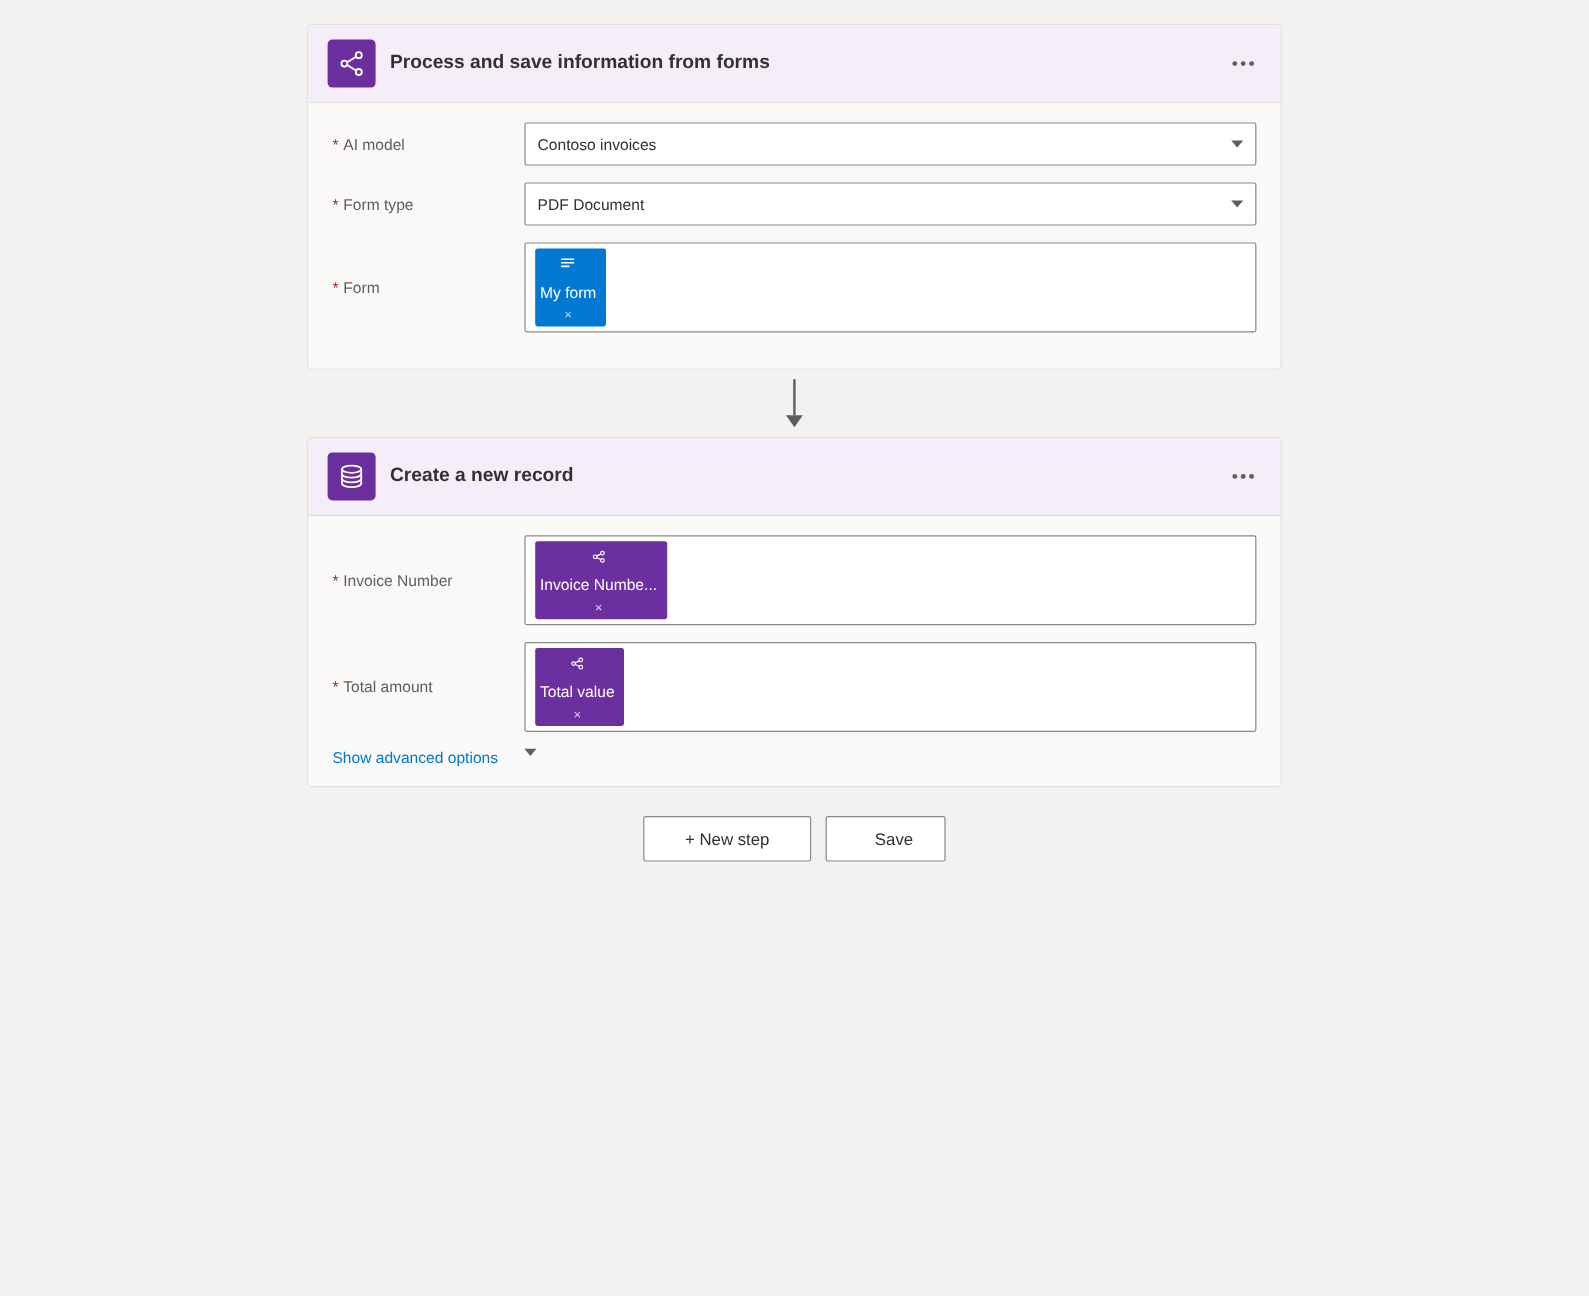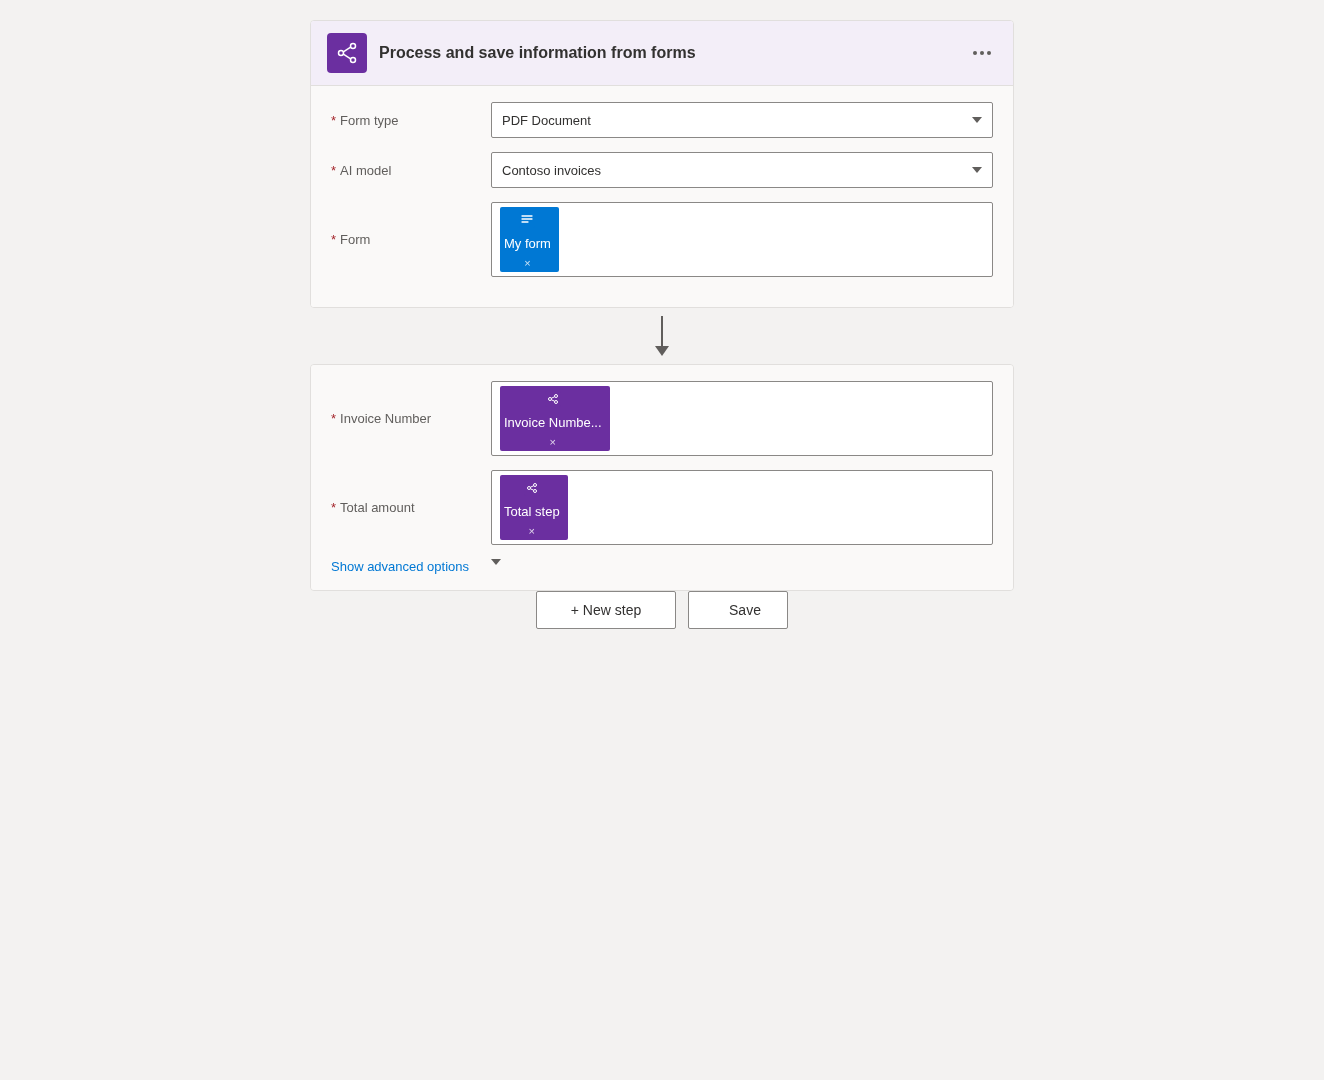--- a/index.html
+++ b/index.html
@@ -16,21 +16,21 @@
     }
 
     .flow-container {
       display: flex;
       flex-direction: column;
       align-items: center;
       width: 720px;
     }
 
     .card {
-      width: 704px;
+      width: 812px;
       background: #ffffff;
       border: 1px solid #e1dfdd;
       border-radius: 4px;
       overflow: hidden;
     }
 
     .card-header {
       display: flex;
       align-items: center;
       justify-content: space-between;
@@ -219,20 +219,21 @@
       width: 0;
       height: 0;
       border-left: 7px solid transparent;
       border-right: 7px solid transparent;
       border-top: 10px solid #605e5c;
     }
 
     .bottom-actions {
       display: flex;
       gap: 12px;
+      margin-top: 24px;
       justify-content: center;
     }
 
     .btn {
       padding: 10px 24px;
       font-size: 14px;
       border-radius: 2px;
       cursor: pointer;
       font-family: 'Segoe UI', Tahoma, Geneva, Verdana, sans-serif;
     }
@@ -280,37 +281,37 @@
       <div class="more-options">
         <span></span>
         <span></span>
         <span></span>
       </div>
     </div>
     <div class="card-body">
 
       <div class="field-row">
         <div class="field-label">
+          <span class="required-star">*</span>AI model
+        </div>
+        <div class="field-control">
+          <div class="select-control">
+            <span>Contoso invoices</span>
+            <div class="chevron-down"></div>
+          </div>
+        </div>
+      </div>
+
+      <div class="field-row">
+        <div class="field-label">
           <span class="required-star">*</span>Form type
         </div>
         <div class="field-control">
           <div class="select-control">
             <span>PDF Document</span>
-            <div class="chevron-down"></div>
-          </div>
-        </div>
-      </div>
-
-      <div class="field-row">
-        <div class="field-label">
-          <span class="required-star">*</span>AI model
-        </div>
-        <div class="field-control">
-          <div class="select-control">
-            <span>Contoso invoices</span>
             <div class="chevron-down"></div>
           </div>
         </div>
       </div>
 
       <div class="field-row">
         <div class="field-label">
           <span class="required-star">*</span>Form
         </div>
         <div class="field-control">
@@ -331,20 +332,38 @@
 
     </div>
   </div>
 
   <div class="connector-arrow">
     <div class="connector-line"></div>
     <div class="arrow-head"></div>
   </div>
 
   <div class="card">
+    <div class="card-header">
+      <div class="card-header-left">
+        <div class="card-icon purple">
+          <svg class="icon-svg" viewBox="0 0 24 24" fill="none" xmlns="http://www.w3.org/2000/svg">
+            <ellipse cx="12" cy="6" rx="8" ry="3" stroke="white" stroke-width="1.5"></ellipse>
+            <path d="M4 6v4c0 1.657 3.582 3 8 3s8-1.343 8-3V6" stroke="white" stroke-width="1.5"></path>
+            <path d="M4 10v4c0 1.657 3.582 3 8 3s8-1.343 8-3v-4" stroke="white" stroke-width="1.5"></path>
+            <path d="M4 14v4c0 1.657 3.582 3 8 3s8-1.343 8-3v-4" stroke="white" stroke-width="1.5"></path>
+          </svg>
+        </div>
+        <span class="card-title">Create a new record</span>
+      </div>
+      <div class="more-options">
+        <span></span>
+        <span></span>
+        <span></span>
+      </div>
+    </div>
     <div class="card-body">
 
 
 
       <div class="field-row">
         <div class="field-label">
           <span class="required-star">*</span>Invoice Number
         </div>
         <div class="field-control">
           <div class="tag-input">
@@ -376,21 +395,21 @@
               <div class="tag-icon">
                 <svg width="16" height="16" viewBox="0 0 16 16" fill="none" xmlns="http://www.w3.org/2000/svg">
                   <rect width="16" height="16" rx="2" fill="#6b2fa0"></rect>
                   <circle cx="5" cy="8" r="1.5" stroke="white" stroke-width="1"></circle>
                   <circle cx="11" cy="5" r="1.5" stroke="white" stroke-width="1"></circle>
                   <circle cx="11" cy="11" r="1.5" stroke="white" stroke-width="1"></circle>
                   <line x1="6.4" y1="7.2" x2="9.6" y2="5.8" stroke="white" stroke-width="1"></line>
                   <line x1="6.4" y1="8.8" x2="9.6" y2="10.2" stroke="white" stroke-width="1"></line>
                 </svg>
               </div>
-              <span>Total step</span>
+              <span>Total value</span>
               <span class="tag-close">×</span>
             </div>
           </div>
         </div>
       </div>
 
       <div class="show-advanced">
         <span>Show advanced options</span>
         <div class="chevron-down"></div>
       </div>

